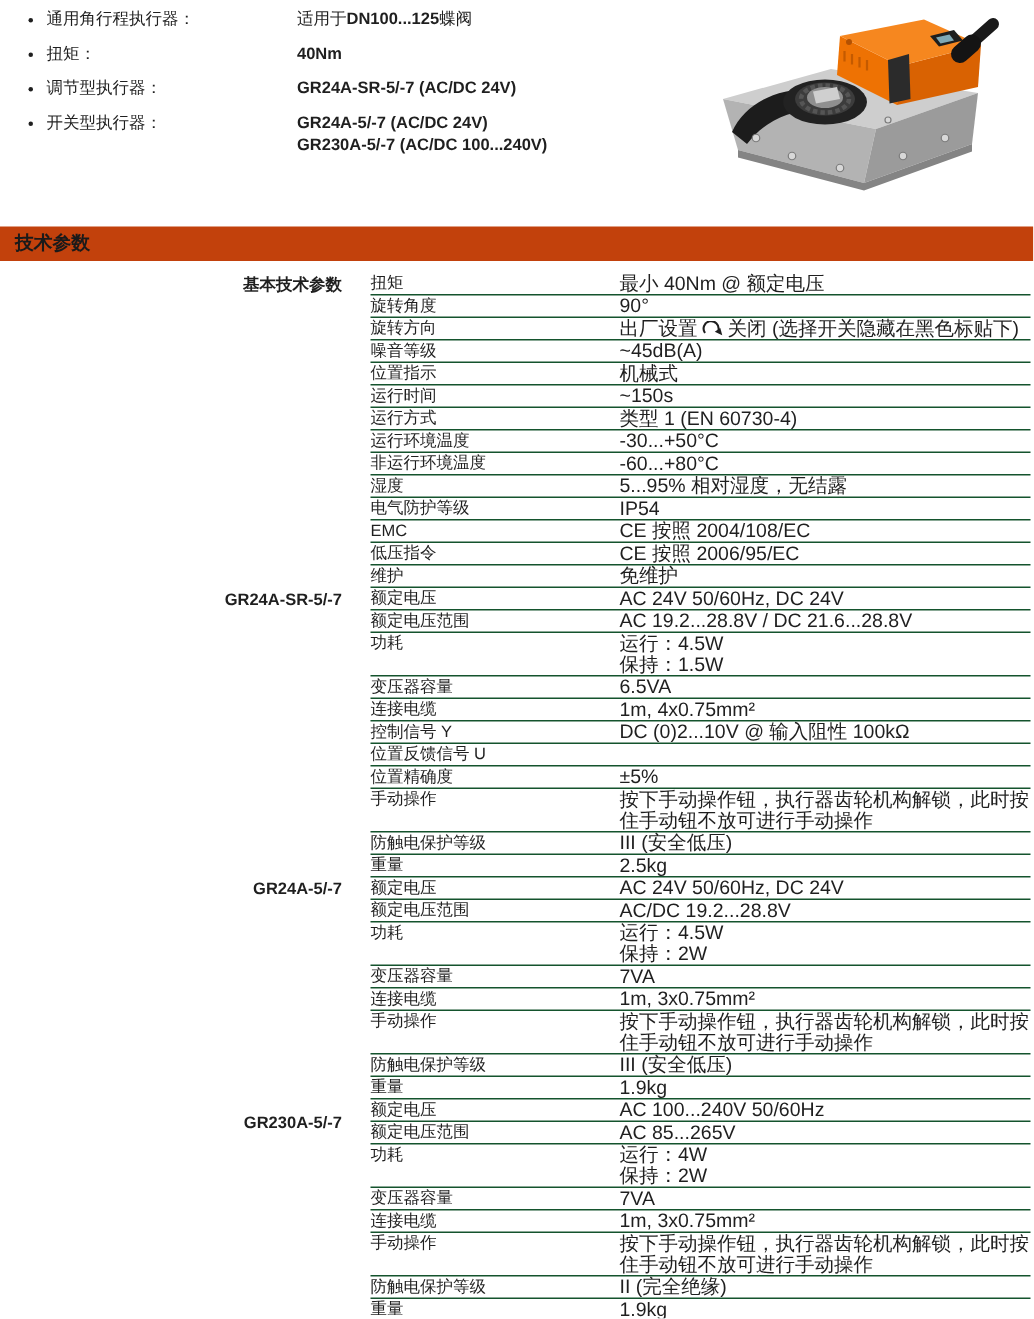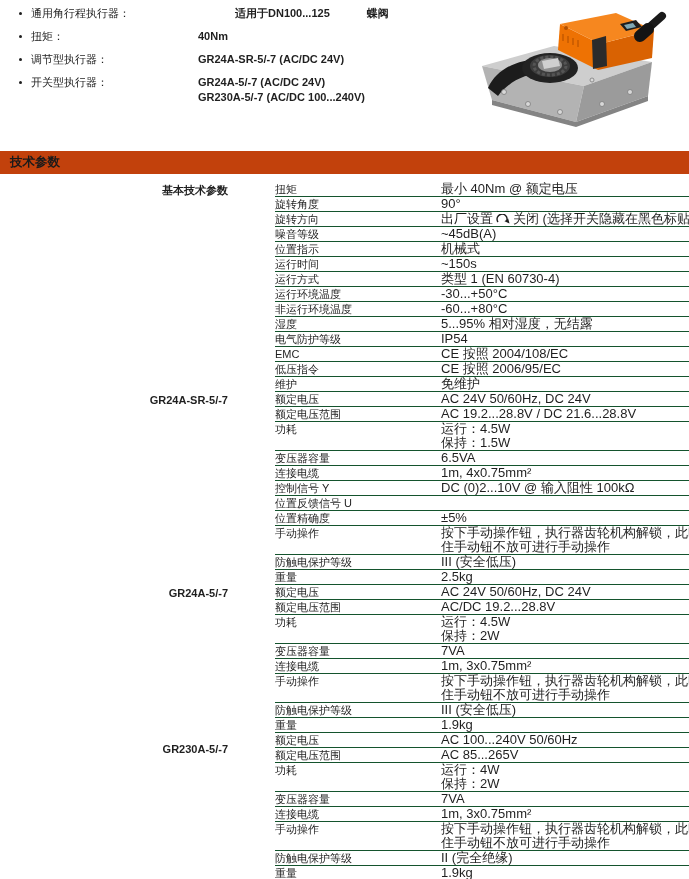--- a/index.html
+++ b/index.html
@@ -6,32 +6,32 @@
   html, body { background: #fff; }
   body { font-family: "Liberation Sans", "DejaVu Sans", sans-serif; }
   .page { position: relative; width: 689px; height: 879px; background: #fff; color: #1f1f1f; overflow: hidden; }
 
   
   .intro { position: absolute; left: 19px; top: 6px; width: 455px; }
   .intro-item { display: flex; align-items: flex-start; margin-bottom: 8px; font-size: 11px; line-height: 15px; }
   .bullet { flex: none; width: 3px; height: 3px; border-radius: 50%; background: #1f1f1f; margin: 6px 9px 0 0; }
   .intro-label { flex: none; width: 167px; }
   .intro-value { font-weight: bold; }
-  .intro-value .nrm { font-weight: bold; margin-left: 37px; }
+  .intro-value .nrm { font-weight: normal; }
   .intro-value div { line-height: 15px; }
 
   
   .photo { position: absolute; left: 462px; top: 0; width: 210px; height: 130px; }
 
   
   .bar { position: absolute; left: 0; top: 151px; width: 689px; height: 23px; background: #c2410c; color: #1a1a1a; font-size: 12.5px; font-weight: bold; line-height: 23px; padding-left: 10px; }
 
   
   .table { position: absolute; left: 0; top: 182px; width: 689px; }
-  .tsection { display: flex; align-items: flex-start; gap: 28px; }
+  .tsection { display: flex; align-items: flex-start; }
   .slabel { flex: none; width: 247px; text-align: right; padding-right: 19px; font-size: 11px; font-weight: bold; line-height: 15px; padding-top: 1px; }
   .slabel.shift { padding-top: 9px; }
   .rows { flex: none; width: 440px; }
   .trow { display: flex; min-height: 15px; border-bottom: 1px solid #14532d; }
   .p { flex: none; width: 166px; font-size: 11px; line-height: 14px; }
   .v { flex: 1; font-size: 13px; line-height: 14px; }
   .v div { line-height: 14px; }
   .rot-icon { display: inline-block; vertical-align: -1px; margin: 0 3px; }
 </style>
 </head>

